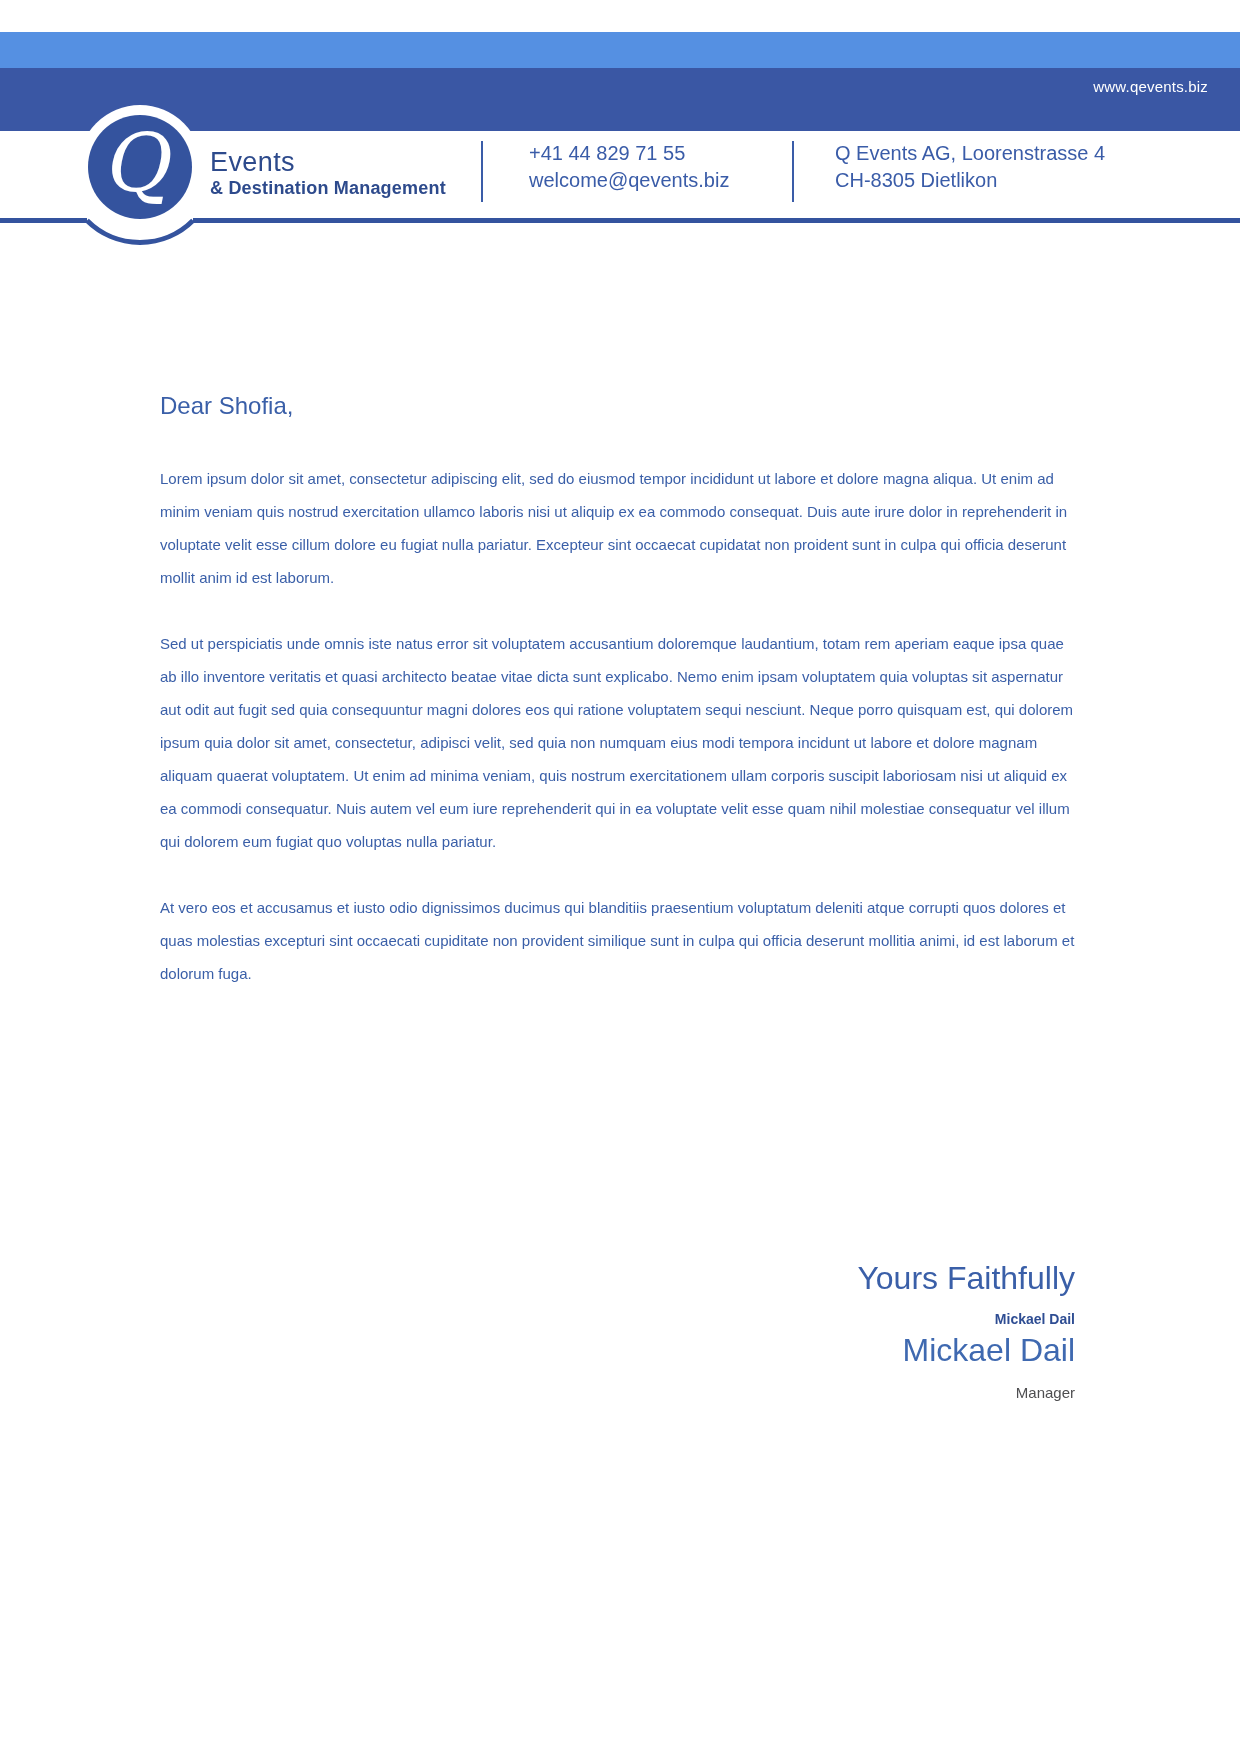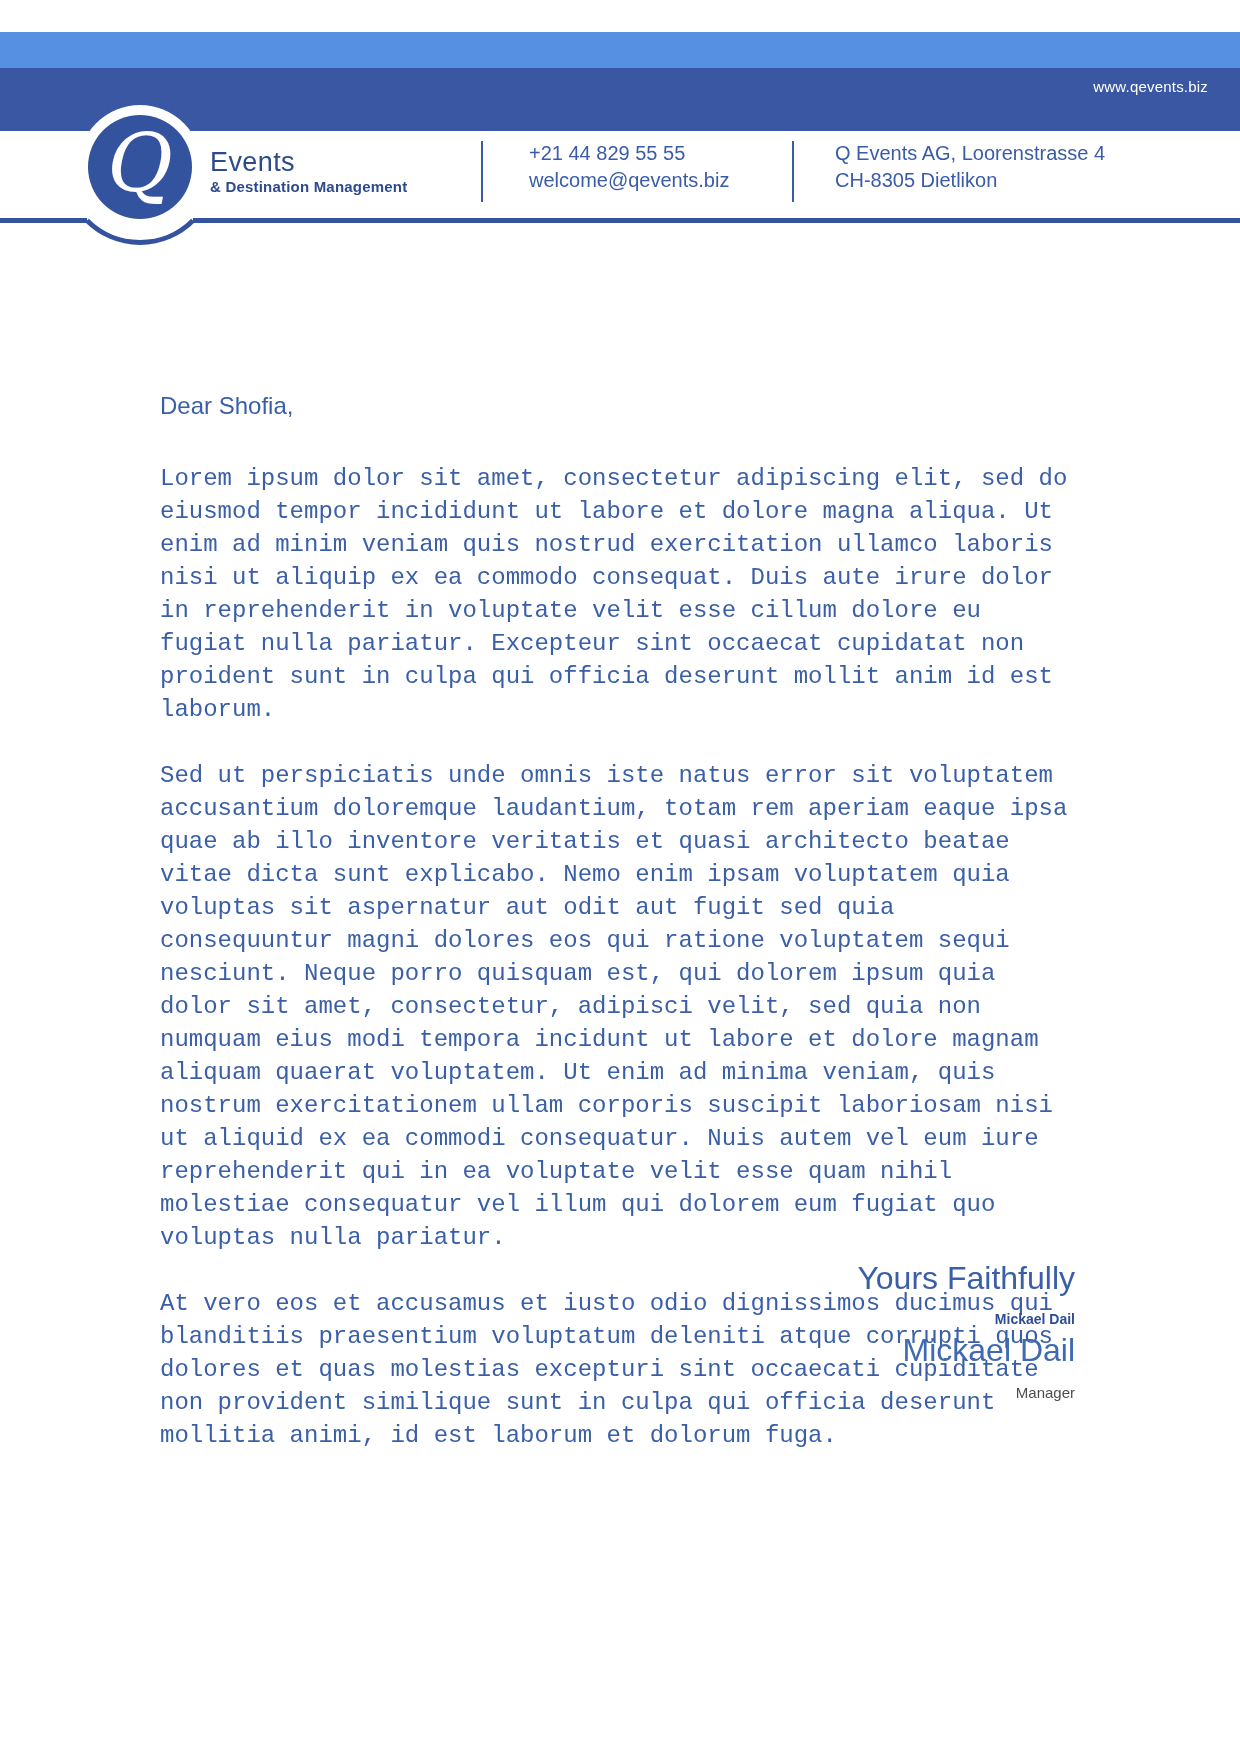--- a/index.html
+++ b/index.html
@@ -17,35 +17,35 @@
   
   .logo-outer{position:absolute;left:78px;top:105px;width:124px;height:124px;border-radius:50%;
               background:#ffffff;}
   .logo-inner{position:absolute;left:88px;top:115px;width:104px;height:104px;border-radius:50%;
               background:#34539e;}
   .logo-q{position:absolute;left:88px;top:112px;width:104px;height:104px;text-align:center;
           font-family:"DejaVu Serif",serif;font-style:italic;font-size:80px;line-height:104px;
           color:#ffffff;}
   .brand-name{position:absolute;left:210px;top:147px;font-size:27px;font-weight:normal;
               color:#2d4a8c;letter-spacing:.4px;}
-  .brand-tagline{position:absolute;left:210px;top:178px;font-size:15px;font-weight:bold;
+  .brand-tagline{position:absolute;left:210px;top:178px;font-size:18px;font-weight:bold;
                  color:#2d4a8c;letter-spacing:.2px;}
 
   
   .vdiv{position:absolute;top:141px;width:2px;height:61px;background:#3a5ca8;}
   .vdiv1{left:481px;}
   .vdiv2{left:792px;}
   .contact-col{position:absolute;top:140px;font-size:20px;line-height:27px;color:#3a5ca8;}
   .col-phone{left:529px;}
   .col-address{left:835px;}
 
   
   .letter{position:absolute;left:160px;top:389px;width:920px;color:#3a5fa8;}
   .salutation{font-size:24px;line-height:33px;margin:0 0 40px 0;}
-  .para{font-size:24px;line-height:33px;margin:0 0 33px 0;font-family:Liberation Mono, monospace;}
+  .para{font-size:15px;line-height:33px;margin:0 0 33px 0;}
 
   
   .signature{position:absolute;right:165px;top:1262px;text-align:right;}
   .closing{font-size:32px;line-height:33px;color:#3a5fa8;}
   .sig-script{font-size:14px;font-weight:bold;color:#2e4d93;margin-top:16px;line-height:17px;}
   .sig-name{font-size:32px;font-weight:400;color:#3f69b0;margin-top:4px;line-height:36px;}
   .sig-role{font-size:15px;color:#4e4e50;margin-top:16px;line-height:18px;}
 </style>
 </head>
 <body>
@@ -63,21 +63,21 @@
   </svg>
 
   <div class="logo-outer"></div>
   <div class="logo-inner"></div>
   <div class="logo-q">Q</div>
   <div class="brand-name">Events</div>
   <div class="brand-tagline">&amp; Destination Management</div>
 
   <div class="vdiv vdiv1"></div>
   <div class="contact-col col-phone">
-    <div>+21 44 829 55 55</div>
+    <div>+41 44 829 71 55</div>
     <div>welcome@qevents.biz</div>
   </div>
   <div class="vdiv vdiv2"></div>
   <div class="contact-col col-address">
     <div>Q Events AG, Loorenstrasse 4</div>
     <div>CH-8305 Dietlikon</div>
   </div>
 
   <div class="letter">
     <div class="salutation">Dear Shofia,</div>

